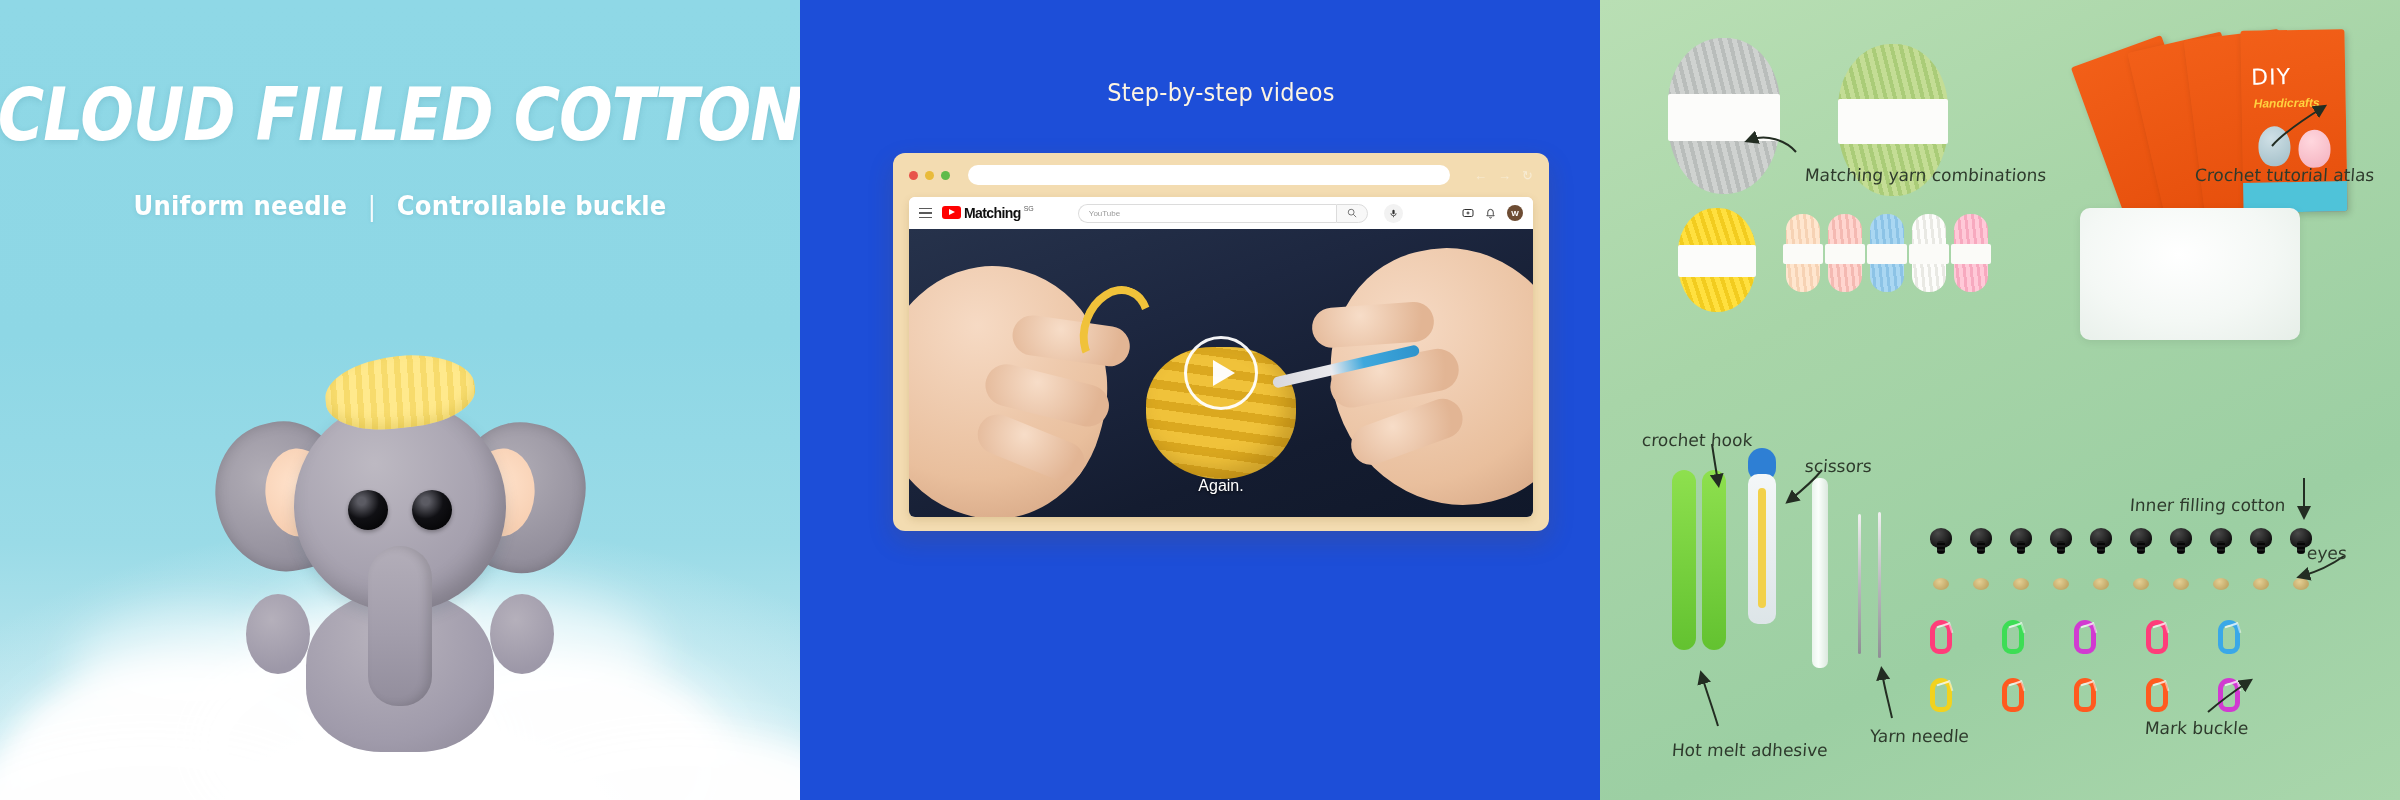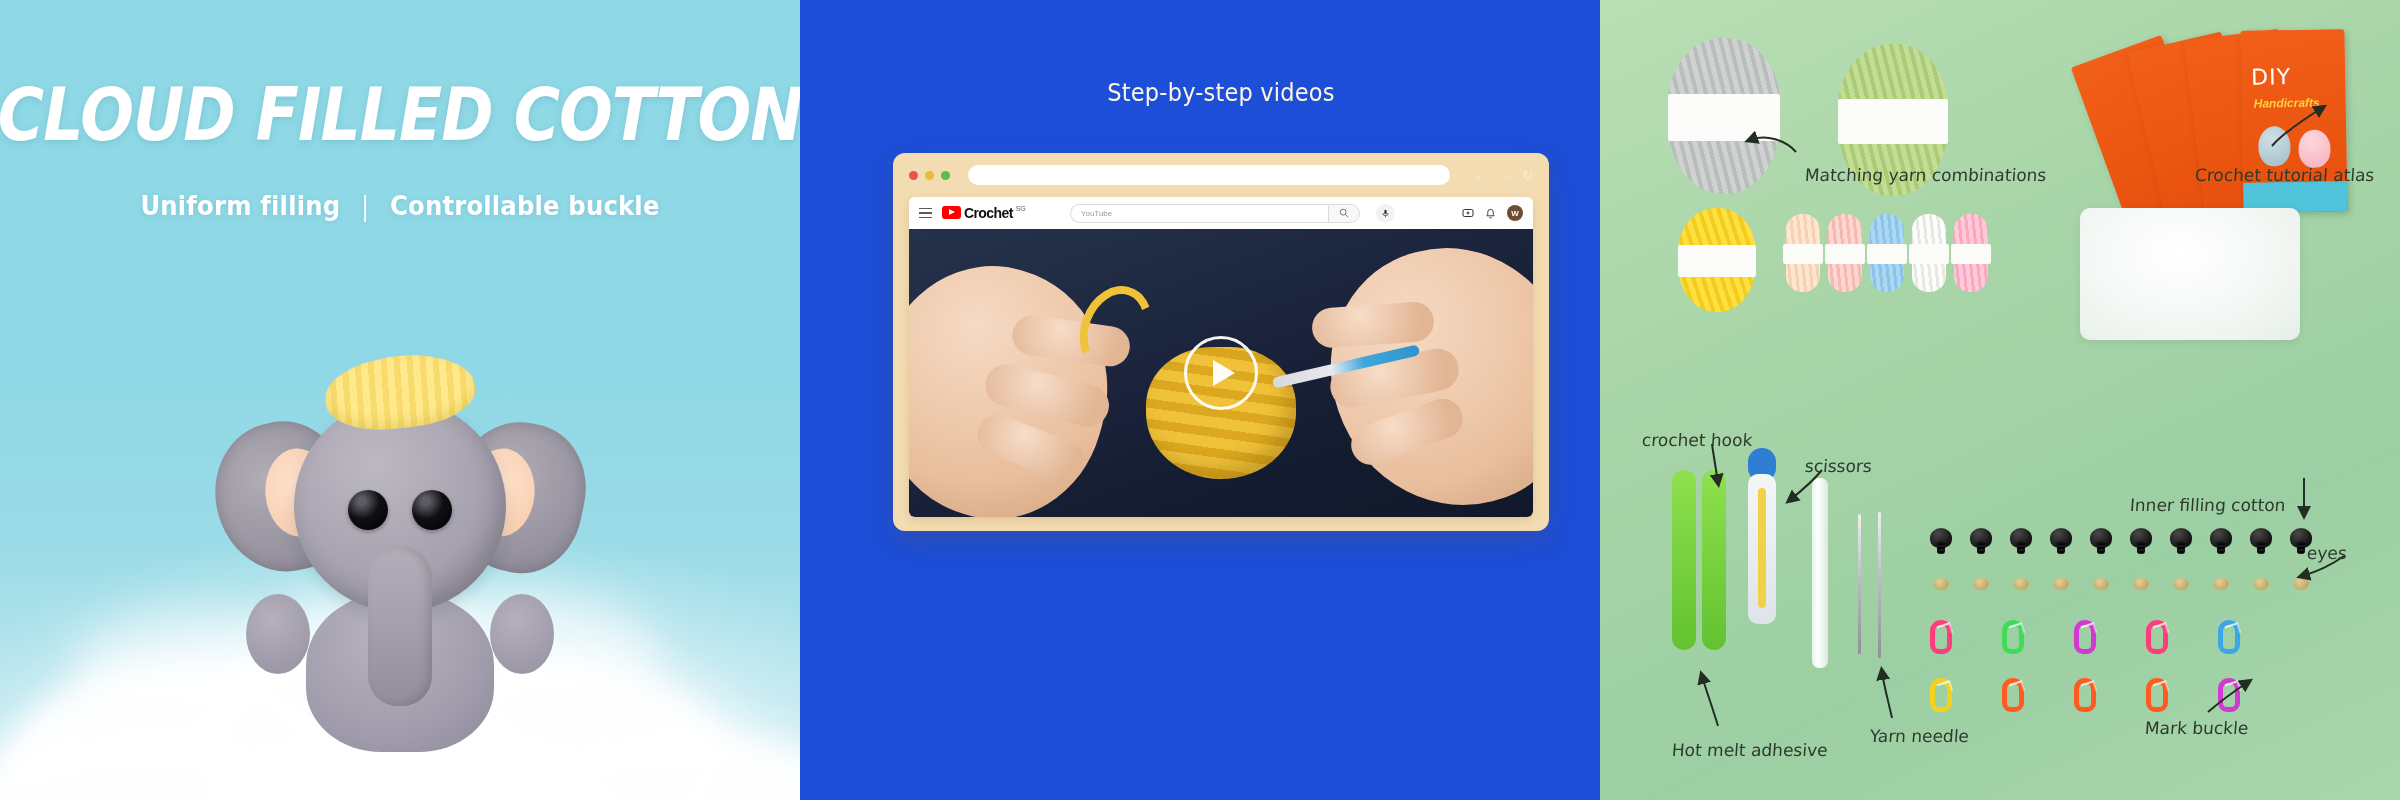--- a/index.html
+++ b/index.html
@@ -215,21 +215,21 @@
     <div class="ele-arm r"></div>
     <div class="ele-head"></div>
     <div class="ele-trunk"></div>
     <div class="ele-eye l"></div>
     <div class="ele-eye r"></div>
     <div class="ele-hat"></div>
   </div>
 
   <h1 class="cotton-title">CLOUD FILLED COTTON</h1>
   <div class="cotton-sub">
-    <span>Uniform filling</span>
+    <span>Uniform needle</span>
     <span class="divider">|</span>
     <span>Controllable buckle</span>
   </div>
 </section>
 
 <section class="panel" id="panel-videos">
 
   <div class="vid-kicker">Step-by-step videos</div>
 
   <div class="browser">
@@ -251,21 +251,21 @@
     <div class="yt-window">
 
       <div class="yt-header">
         <span class="yt-burger">
             <i></i>
             <i></i>
             <i></i>
           </span>
         <span class="yt-logo">
           <span class="yt-play-badge"></span>
-          <span class="yt-word">Crochet</span>
+          <span class="yt-word">Matching</span>
           <span class="yt-region">SG</span>
         </span>
 
         <div class="yt-search">
           <div class="yt-search-box">
             <span class="yt-search-placeholder">YouTube</span>
           </div>
           <div class="yt-search-btn">
             <svg width="10" height="10" viewBox="0 0 24 24">
               <circle cx="10" cy="10" r="7" fill="none" stroke="#606060" stroke-width="2"></circle>
@@ -306,20 +306,21 @@
           <span class="finger" style="left:-6px; top:40px;  width:122px; height:40px; transform:rotate(10deg);"></span>
           <span class="finger" style="left:-2px; top:96px;  width:130px; height:42px; transform:rotate(3deg);"></span>
           <span class="finger" style="left:4px;  top:152px; width:116px; height:40px; transform:rotate(-6deg);"></span>
         </div>
         <div class="yarn-strand"></div>
         <div class="yarn-ball"></div>
         <div class="hook"></div>
         <div class="play-btn">
           <span class="play-tri"></span>
         </div>
+        <div class="caption">Again.</div>
       </div>
     </div>
   </div>
 </section>
 
 <section class="panel" id="panel-kit">
 
   <div class="skein skein-gray" style="left:68px;  top:38px;  width:112px; height:156px;">
       <span class="skein-band"></span>
     </div>

